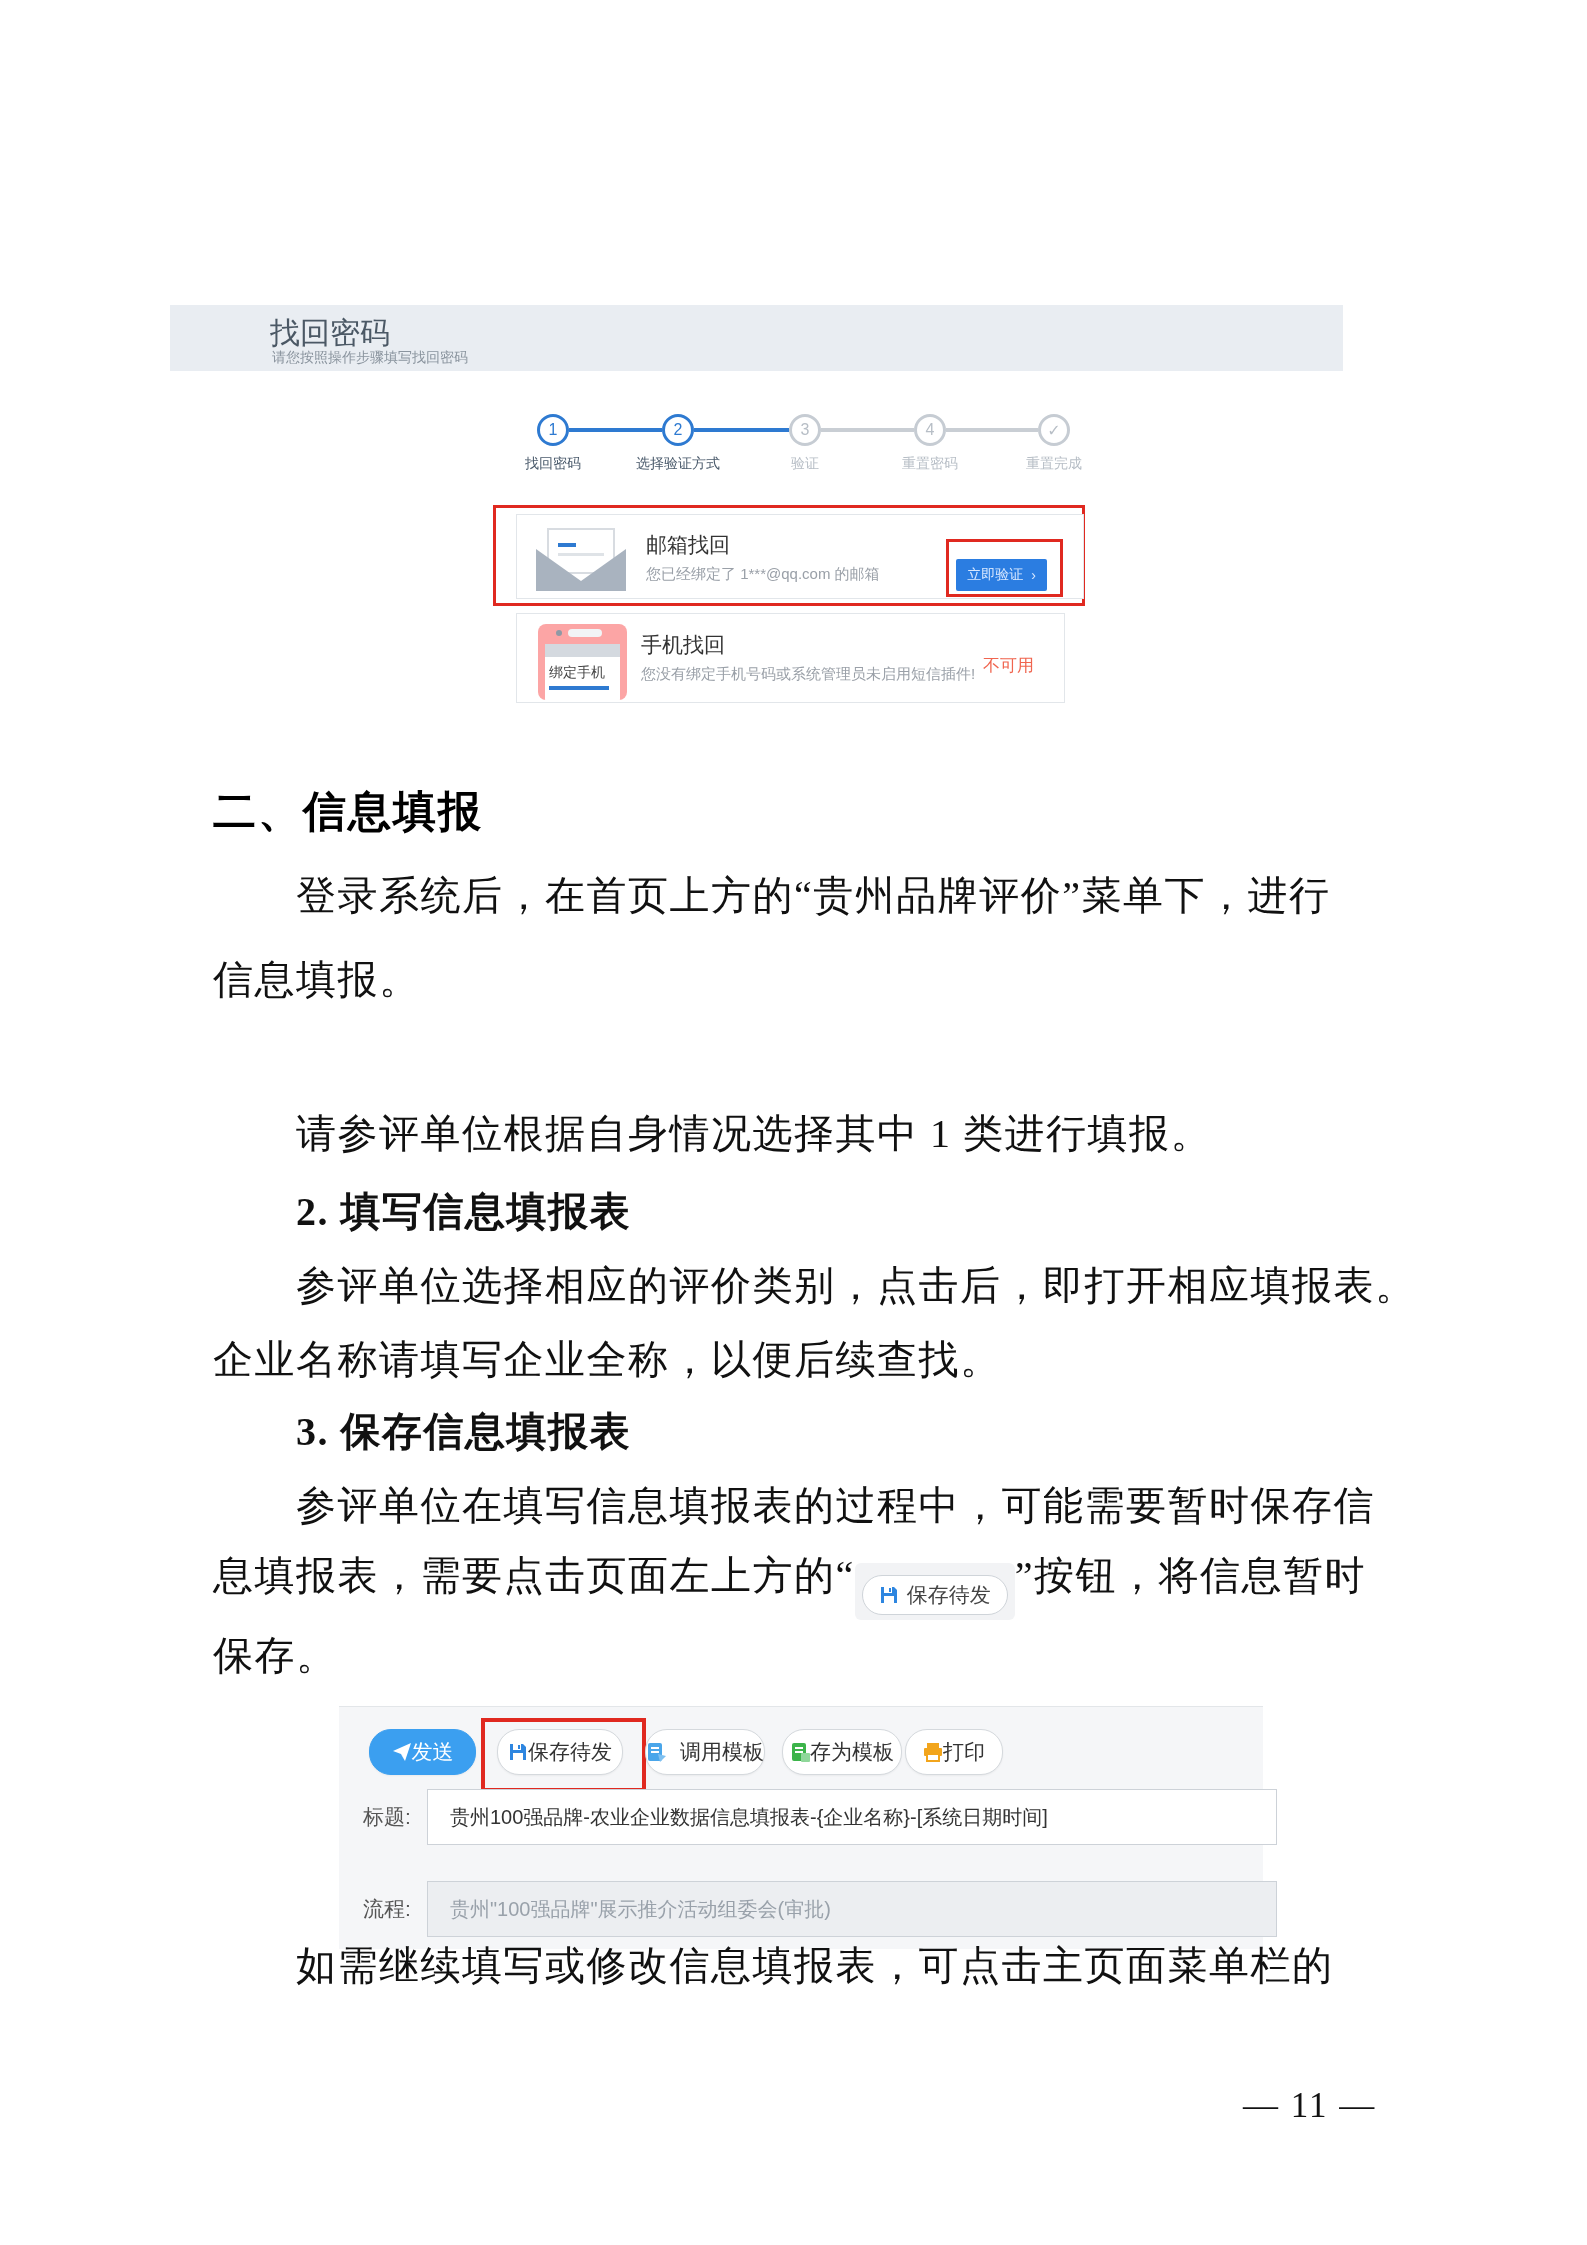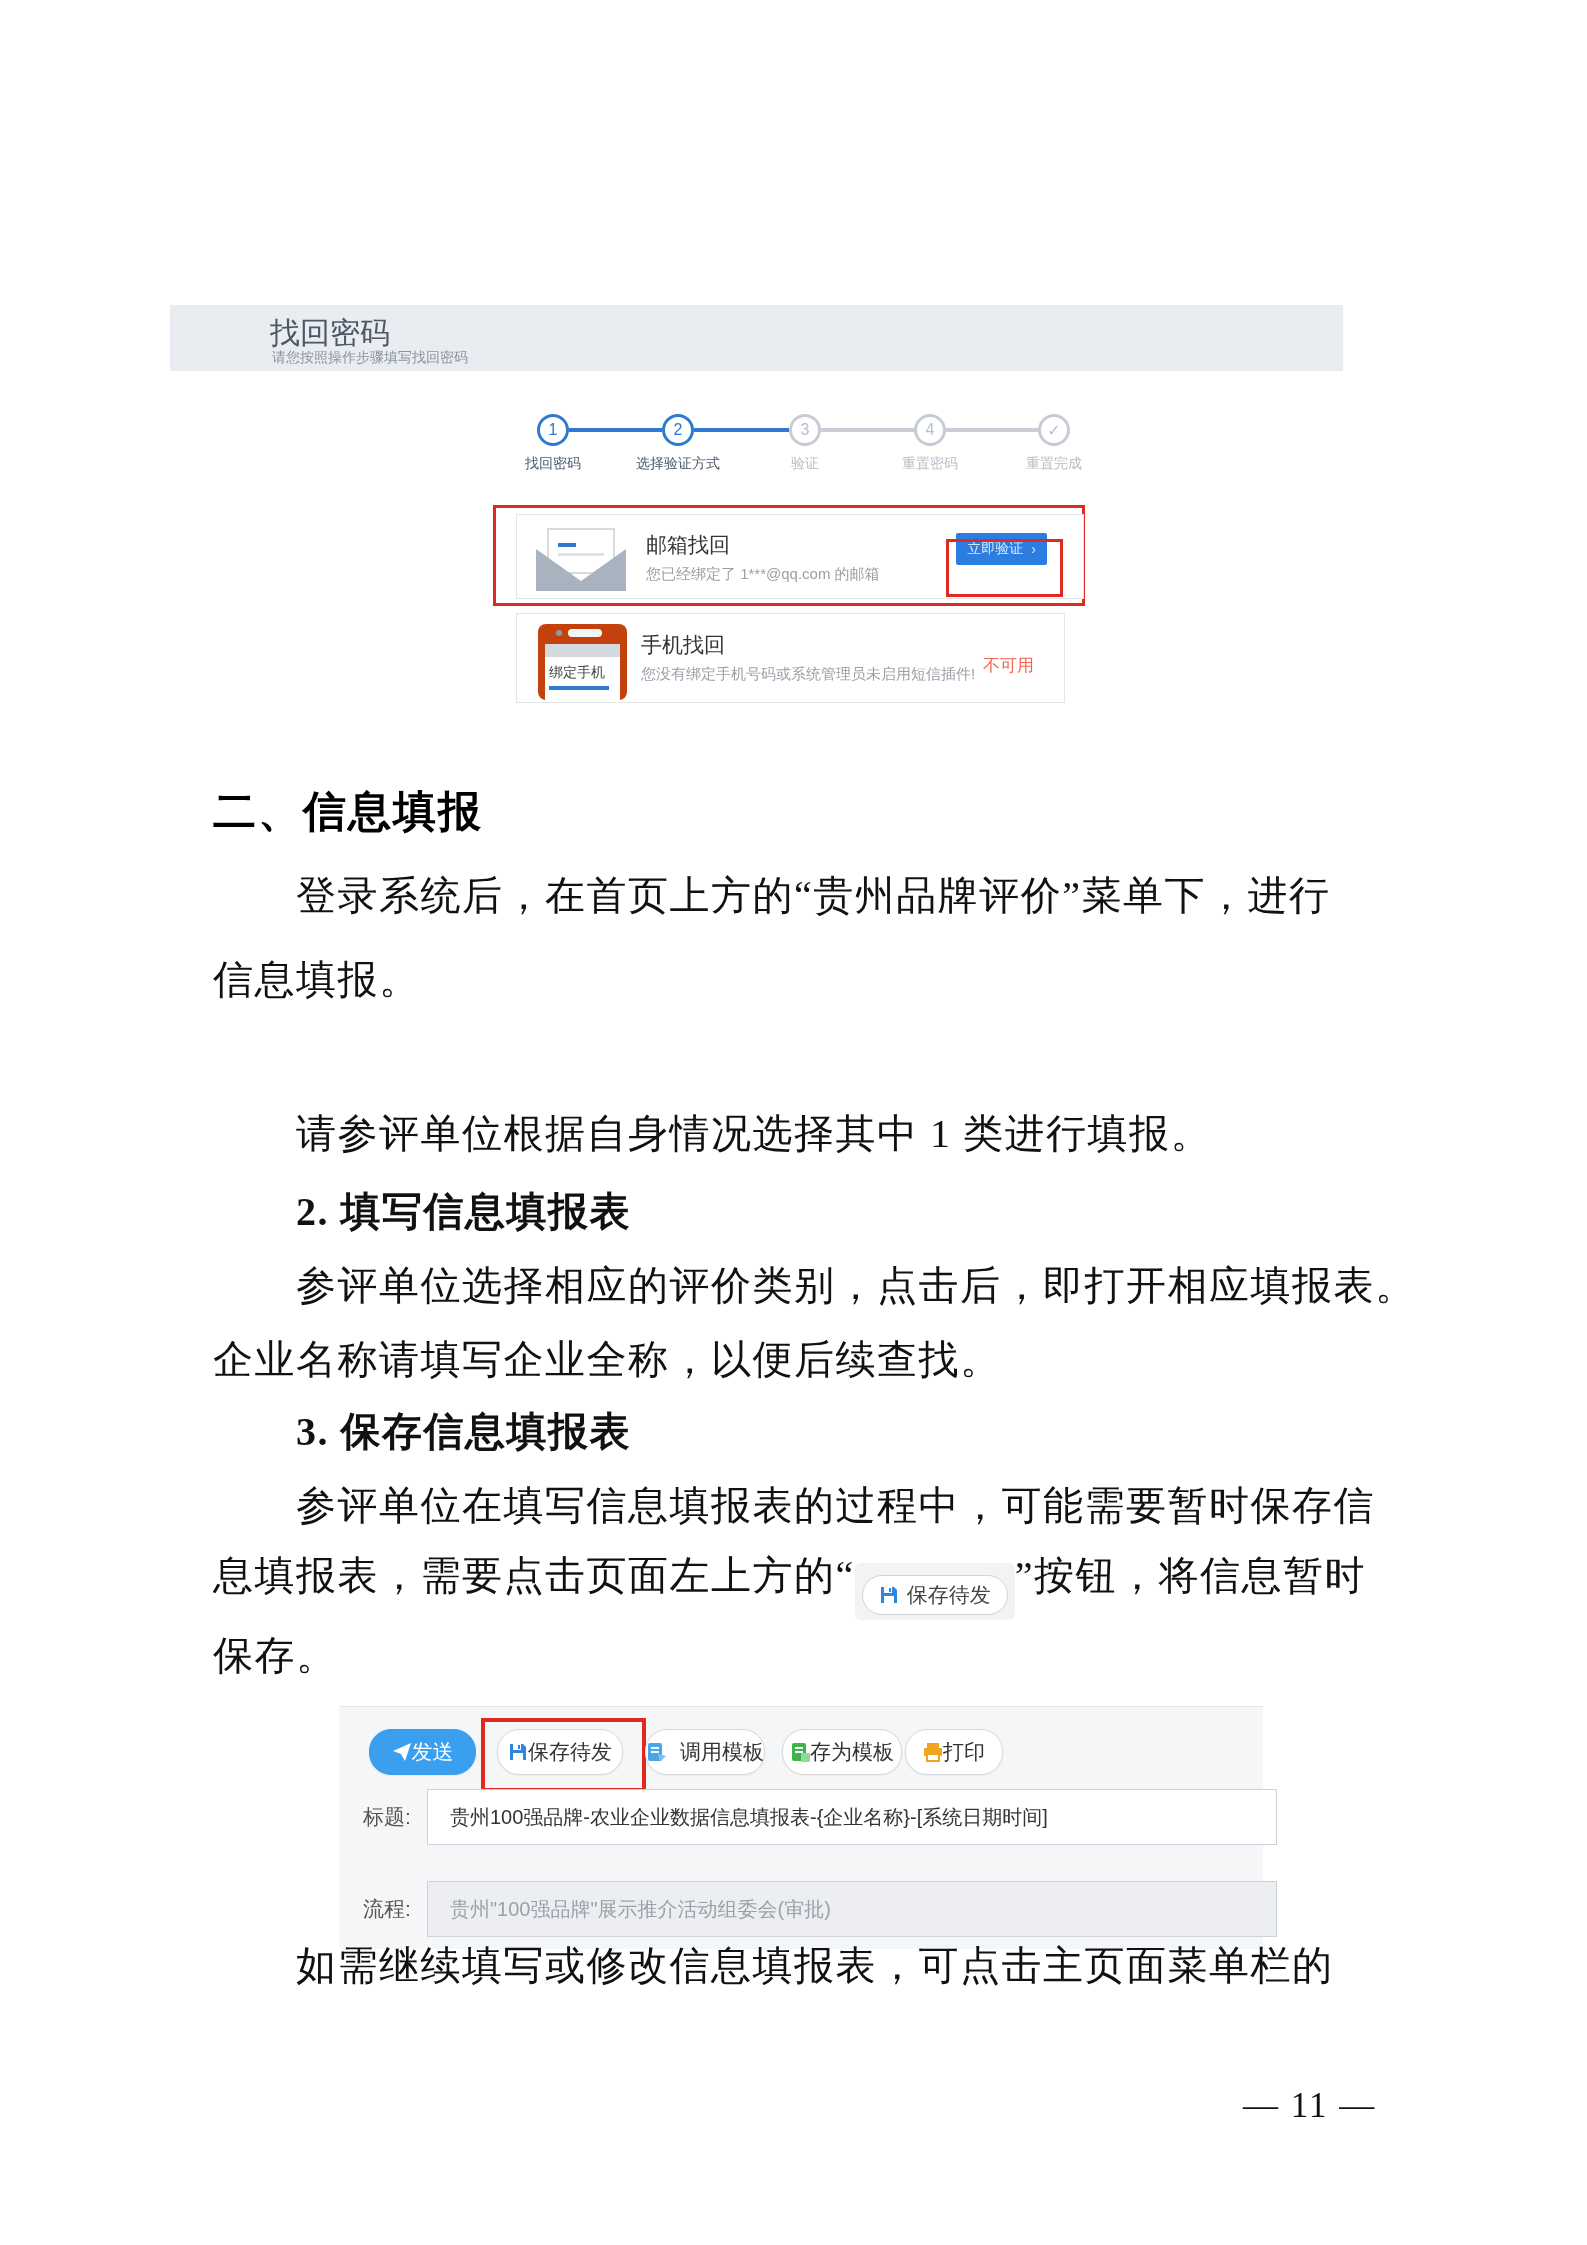--- a/index.html
+++ b/index.html
@@ -20,21 +20,21 @@
   .circle.active{border-color:#2e7ad1;color:#2e7ad1;}
   .conn{height:4px;background:#c9ced4;top:123px;}
   .conn.active{background:#2e7ad1;}
   .step-label{top:150px;width:140px;text-align:center;font-family:"Liberation Sans","DejaVu Sans",sans-serif;
               font-size:14px;color:#b7bec6;}
   .step-label.active{color:#4a5a6b;}
   .redbox{border:3px solid #e02920;}
   .card{background:#fff;border:1px solid #e2e6ea;}
   .card-title{font-family:"Liberation Sans","DejaVu Sans",sans-serif;font-size:21px;color:#333;}
   .card-desc{font-family:"Liberation Sans","DejaVu Sans",sans-serif;font-size:15px;color:#9aa0a8;}
-  .verify-btn{left:439px;top:18px;width:91px;height:32px;background:#2b7de1;border-radius:2px;
+  .verify-btn{left:439px;top:44px;width:91px;height:32px;background:#2b7de1;border-radius:2px;
               display:flex;align-items:center;justify-content:center;gap:8px;
               font-family:"Liberation Sans","DejaVu Sans",sans-serif;font-size:14px;color:#d8e8ff;}
   .status-red{font-family:"Liberation Sans","DejaVu Sans",sans-serif;font-size:17px;color:#f0654f;}
 
   
   .h2{left:213px;top:783px;font-family:Liberation Mono, monospace;
       font-weight:bold;font-size:43px;color:#000;letter-spacing:2px;}
   .line{font-size:40px;color:#111;letter-spacing:1.5px;white-space:nowrap;text-align:center;}
   .line.bold{font-weight:bold;}
   .frag{display:inline-block;vertical-align:-16px;background:#f2f3f5;border-radius:6px;padding:5px 7px;}
@@ -107,21 +107,21 @@
       <div class="abs card-title" style="left:129px;top:16px;">邮箱找回</div>
       <div class="abs card-desc" style="left:129px;top:50px;">您已经绑定了 1***@qq.com 的邮箱</div>
       <div class="abs verify-btn">
         <span>立即验证</span>
         <span>›</span>
       </div>
       <div class="abs redbox" style="left:429px;top:24px;width:111px;height:52px;"></div>
     </div>
 
     <div class="abs card" style="left:346px;top:308px;width:547px;height:88px;">
-      <div class="abs" style="left:21px;top:10px;width:89px;height:76px;background:#c2410c;border-radius:8px;overflow:hidden;">
+      <div class="abs" style="left:21px;top:10px;width:89px;height:76px;background:#fca5a5;border-radius:8px;overflow:hidden;">
         <div class="abs" style="left:18px;top:6px;width:6px;height:6px;border-radius:50%;background:#8f99a5;"></div>
         <div class="abs" style="left:30px;top:5px;width:34px;height:8px;border-radius:4px;background:#f2f4f6;"></div>
         <div class="abs" style="left:7px;top:20px;width:75px;height:56px;background:#ffffff;">
           <div class="abs" style="left:0;top:0;width:75px;height:13px;background:#d4d9df;"></div>
           <div class="abs" style="left:4px;top:20px;font-family:'Liberation Sans','DejaVu Sans',sans-serif;font-size:14px;color:#444;">绑定手机</div>
           <div class="abs" style="left:4px;top:42px;width:60px;height:4px;background:#2e7ad1;"></div>
         </div>
       </div>
       <div class="abs card-title" style="left:124px;top:17px;">手机找回</div>
       <div class="abs card-desc" style="left:124px;top:51px;">您没有绑定手机号码或系统管理员未启用短信插件!</div>

